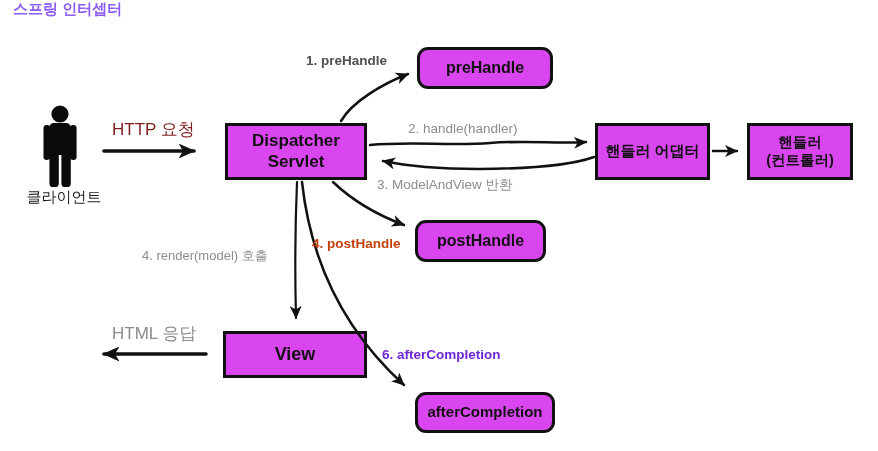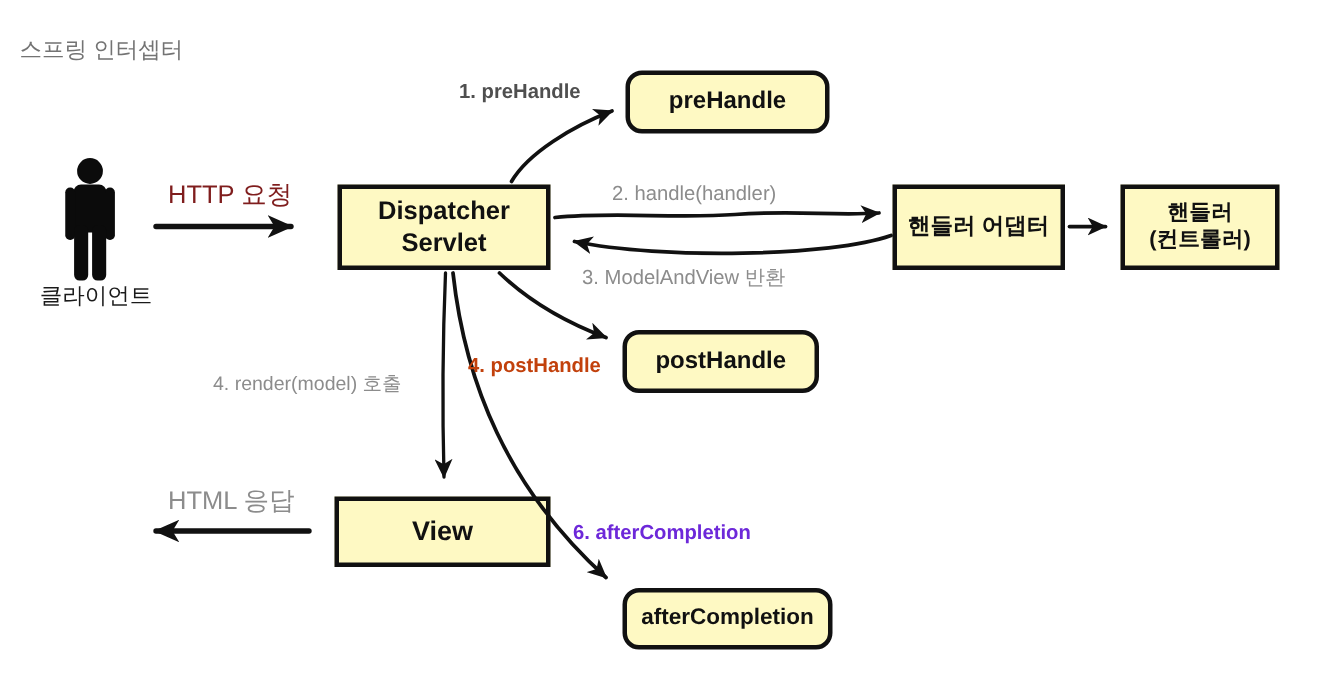--- a/index.html
+++ b/index.html
@@ -3,42 +3,42 @@
 <meta charset="utf-8">
 <style>
   * { margin:0; padding:0; box-sizing:border-box; }
   html,body { background:#ffffff; }
   body { font-family:"Liberation Sans","DejaVu Sans",sans-serif; }
   .canvas {
     position:relative; width:878px; height:451px; background:#ffffff; overflow:hidden;
   }
   .arrows-svg { position:absolute; left:0; top:0; z-index:2; pointer-events:none; }
   .node {
-    position:absolute; z-index:1; background:#fef9c3; border:3px solid #111;
+    position:absolute; z-index:1; background:#d946ef; border:3px solid #111;
     display:flex; flex-direction:column; align-items:center; justify-content:center;
     color:#111; font-weight:bold; text-align:center; line-height:1.22;
   }
   .rounded { border-radius:11px; }
   .node-dispatcher { left:225px; top:123px; width:142px; height:57px; font-size:17px; }
   .node-prehandle  { left:417px; top:47px;  width:136px; height:42px; font-size:16px; }
   .node-posthandle { left:415px; top:220px; width:131px; height:42px; font-size:16px; }
   .node-aftercompletion { left:415px; top:392px; width:140px; height:41px; font-size:15px; }
   .node-view       { left:223px; top:331px; width:144px; height:47px; font-size:18px; }
   .node-adapter    { left:595px; top:123px; width:115px; height:57px; font-size:15px; }
   .node-handler    { left:747px; top:123px; width:106px; height:57px; font-size:14.5px; }
   .lbl { position:absolute; z-index:3; white-space:nowrap; }
-  .lbl-title  { left:13px;  top:24px;   font-size:15px; font-weight:normal; color:#737373; }
+  .lbl-title  { left:13px;  top:0;   font-size:15px; font-weight:bold; color:#8b5cf6; }
   .lbl-client { left:20px;  top:188px; width:88px; text-align:center; font-size:15px; color:#1a1a1a; }
   .lbl-http   { left:112px; top:118px; font-size:17px; color:#7f1d1d; }
   .lbl-html   { left:112px; top:322px; font-size:17px; color:#8c8c8c; }
   .lbl-step   { font-size:13.5px; color:#8c8c8c; }
   .lbl-step.bold { font-weight:bold; }
   .lbl-s1 { left:306px; top:53px;  color:#4f4f4f; }
   .lbl-s2 { left:408px; top:121px; }
-  .lbl-s3 { left:388px; top:176px; }
+  .lbl-s3 { left:377px; top:176px; }
   .lbl-s4 { left:312px; top:236px; color:#c2410c;text-align:center; }
   .lbl-s5 { left:142px; top:247px; font-size:13px; }
   .lbl-s6 { left:382px; top:347px; color:#6d28d9; }
 </style>
 </head>
 <body>
 
 <div class="canvas">
 
   <div class="lbl lbl-title">스프링 인터셉터</div>

